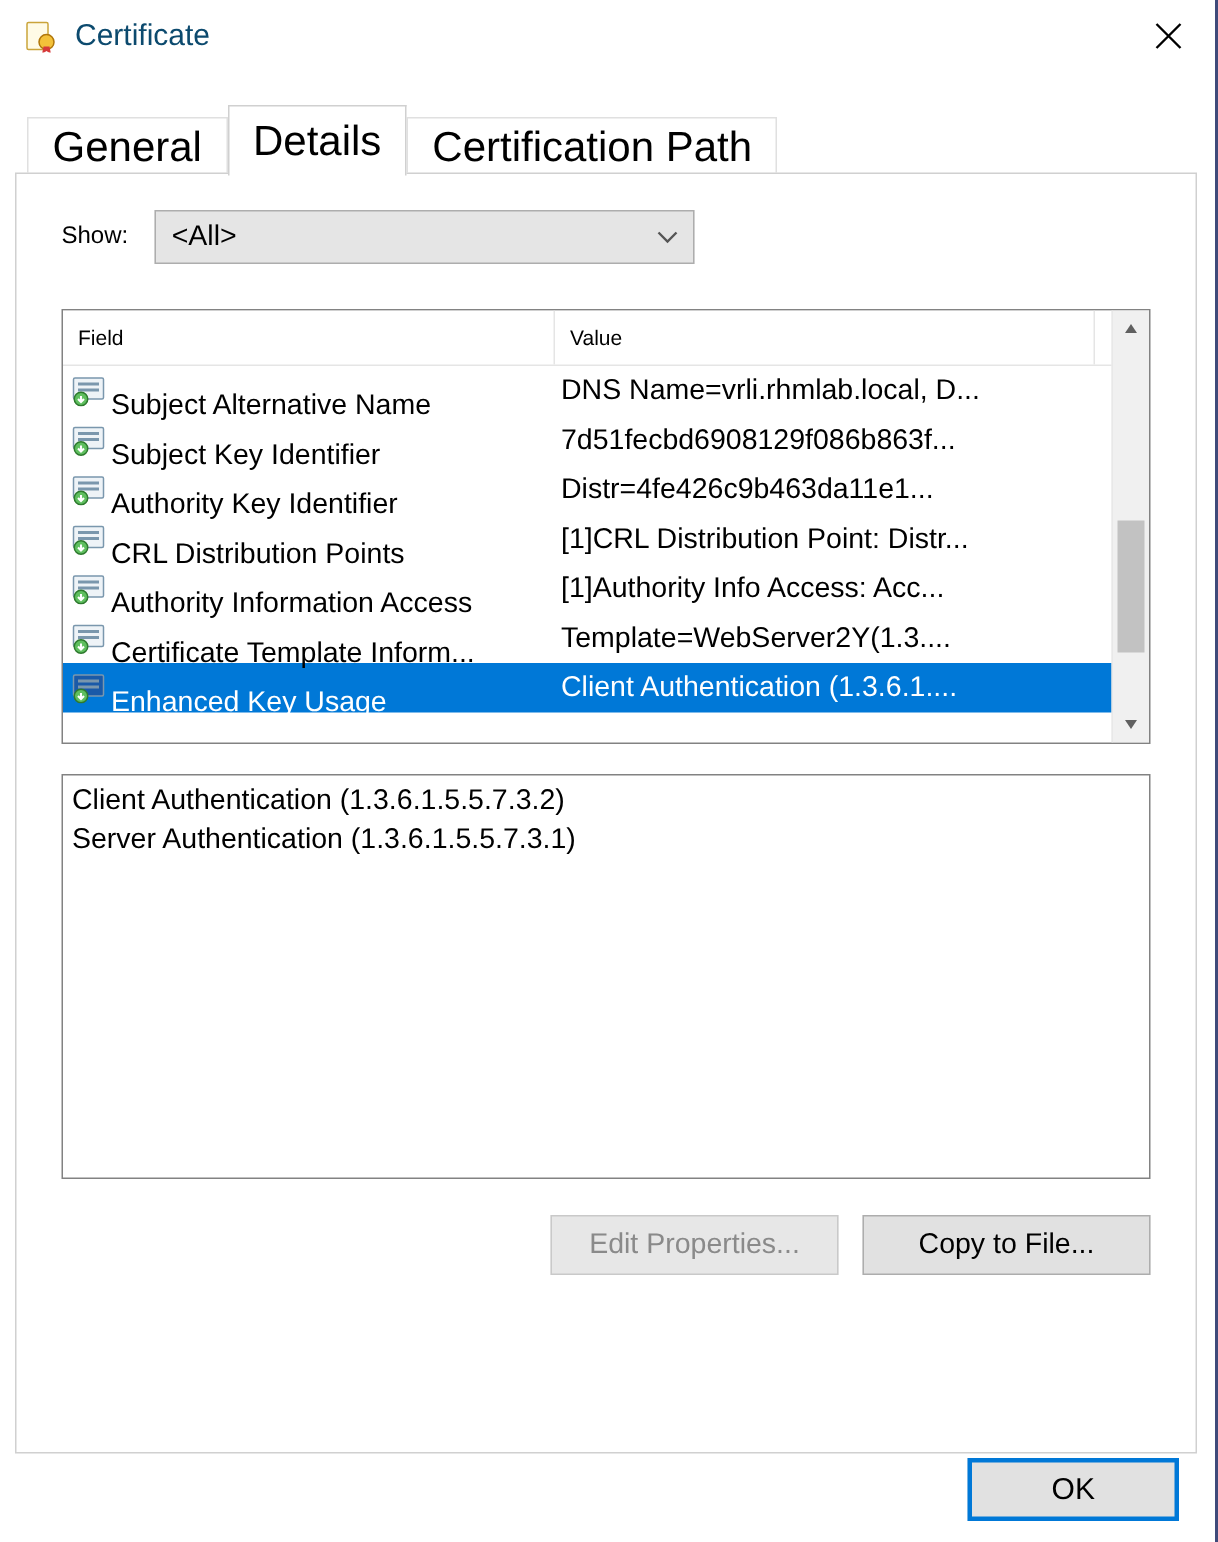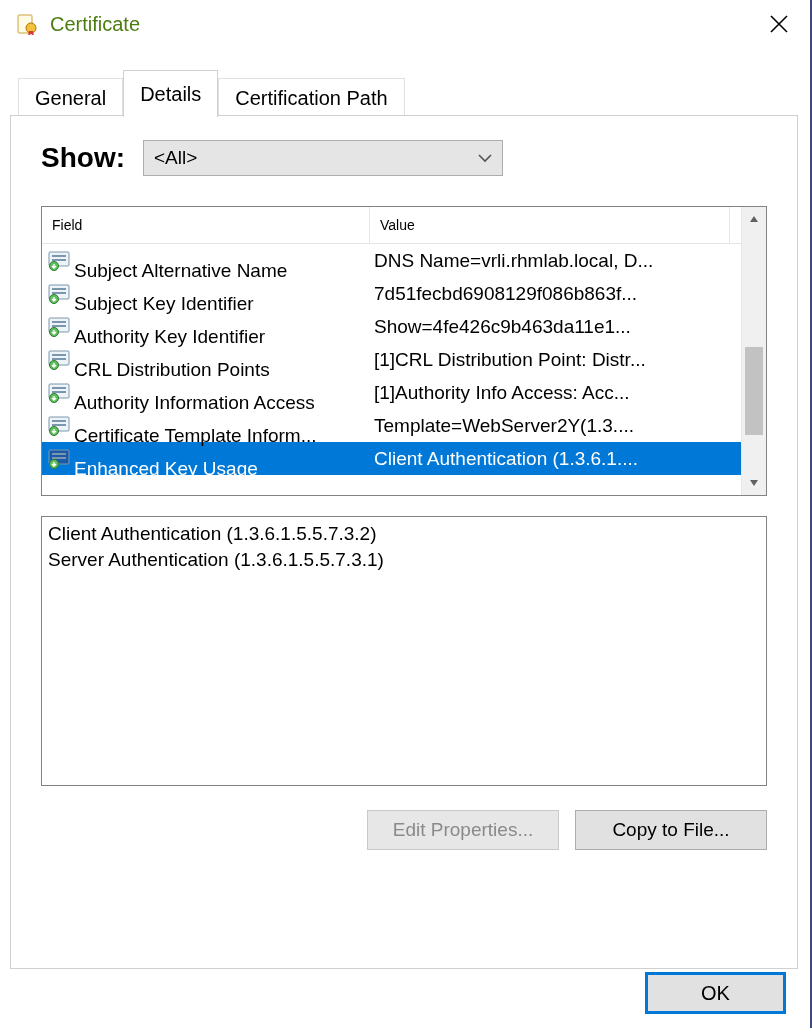--- a/index.html
+++ b/index.html
@@ -30,21 +30,21 @@
   .titlebar .cert-icon {
     width: 22px;
     height: 22px;
     margin: 0 12px 0 8px;
     position: relative;
     display: inline-block;
   }
   .titlebar .cert-icon svg { display:block; }
   .titlebar .title-text {
     font-size: 20px;
-    color: #4d7c0f;
+    color: #0c4a6e;
   }
   .titlebar .close {
     margin-left: auto;
     width: 46px;
     height: 46px;
     display: flex;
     align-items: center;
     justify-content: center;
     font-size: 22px;
     color: #000;
@@ -65,21 +65,21 @@
     top: 0;
     height: 46px;
     display: flex;
     align-items: flex-end;
   }
   .tab {
     height: 42px;
     padding: 0 16px;
     display: flex;
     align-items: center;
-    font-size: 20px;
+    font-size: 28px;
     color: #000;
     background: #fff;
     border: 1px solid #d0d0d0;
     border-bottom: none;
     position: relative;
     top: 1px;
   }
   .tab.inactive {
     background: #fff;
     border-color: #e0e0e0;
@@ -105,21 +105,21 @@
   }
   
   .show-row {
     position: absolute;
     left: 30px;
     top: 24px;
     display: flex;
     align-items: center;
     gap: 18px;
   }
-  .show-label { font-size: 28px; font-weight: bold; }
+  .show-label { font-size: 16px; }
   .show-select {
     width: 360px;
     height: 36px;
     background: #e5e5e5;
     border: 1px solid #adadad;
     display: flex;
     align-items: center;
     padding: 0 10px;
     box-sizing: border-box;
     position: relative;
@@ -368,21 +368,21 @@
               <div class="cell-field">
                 <svg class="ext-icon" viewBox="0 0 22 20">
     <rect class="bg" x="1" y="1" width="20" height="14" rx="1" fill="#eef3f7" stroke="#7a97ad"></rect>
     <rect x="4" y="4" width="14" height="2" fill="#7a97ad"></rect>
     <rect x="4" y="8" width="14" height="2" fill="#7a97ad"></rect>
     <circle cx="6" cy="15" r="4.5" fill="#5fbf5f" stroke="#2e7a2e"></circle>
     <path d="M6 13 L6 17 M4 15 L6 17 L8 15" fill="none" stroke="#fff" stroke-width="1.4"></path>
   </svg>
                 <span class="field-text">Authority Key Identifier</span>
               </div>
-              <div class="cell-value"><span class="value-text">Show=4fe426c9b463da11e1...</span></div>
+              <div class="cell-value"><span class="value-text">Distr=4fe426c9b463da11e1...</span></div>
             </div>
             <div class="row">
               <div class="cell-field">
                 <svg class="ext-icon" viewBox="0 0 22 20">
     <rect class="bg" x="1" y="1" width="20" height="14" rx="1" fill="#eef3f7" stroke="#7a97ad"></rect>
     <rect x="4" y="4" width="14" height="2" fill="#7a97ad"></rect>
     <rect x="4" y="8" width="14" height="2" fill="#7a97ad"></rect>
     <circle cx="6" cy="15" r="4.5" fill="#5fbf5f" stroke="#2e7a2e"></circle>
     <path d="M6 13 L6 17 M4 15 L6 17 L8 15" fill="none" stroke="#fff" stroke-width="1.4"></path>
   </svg>

